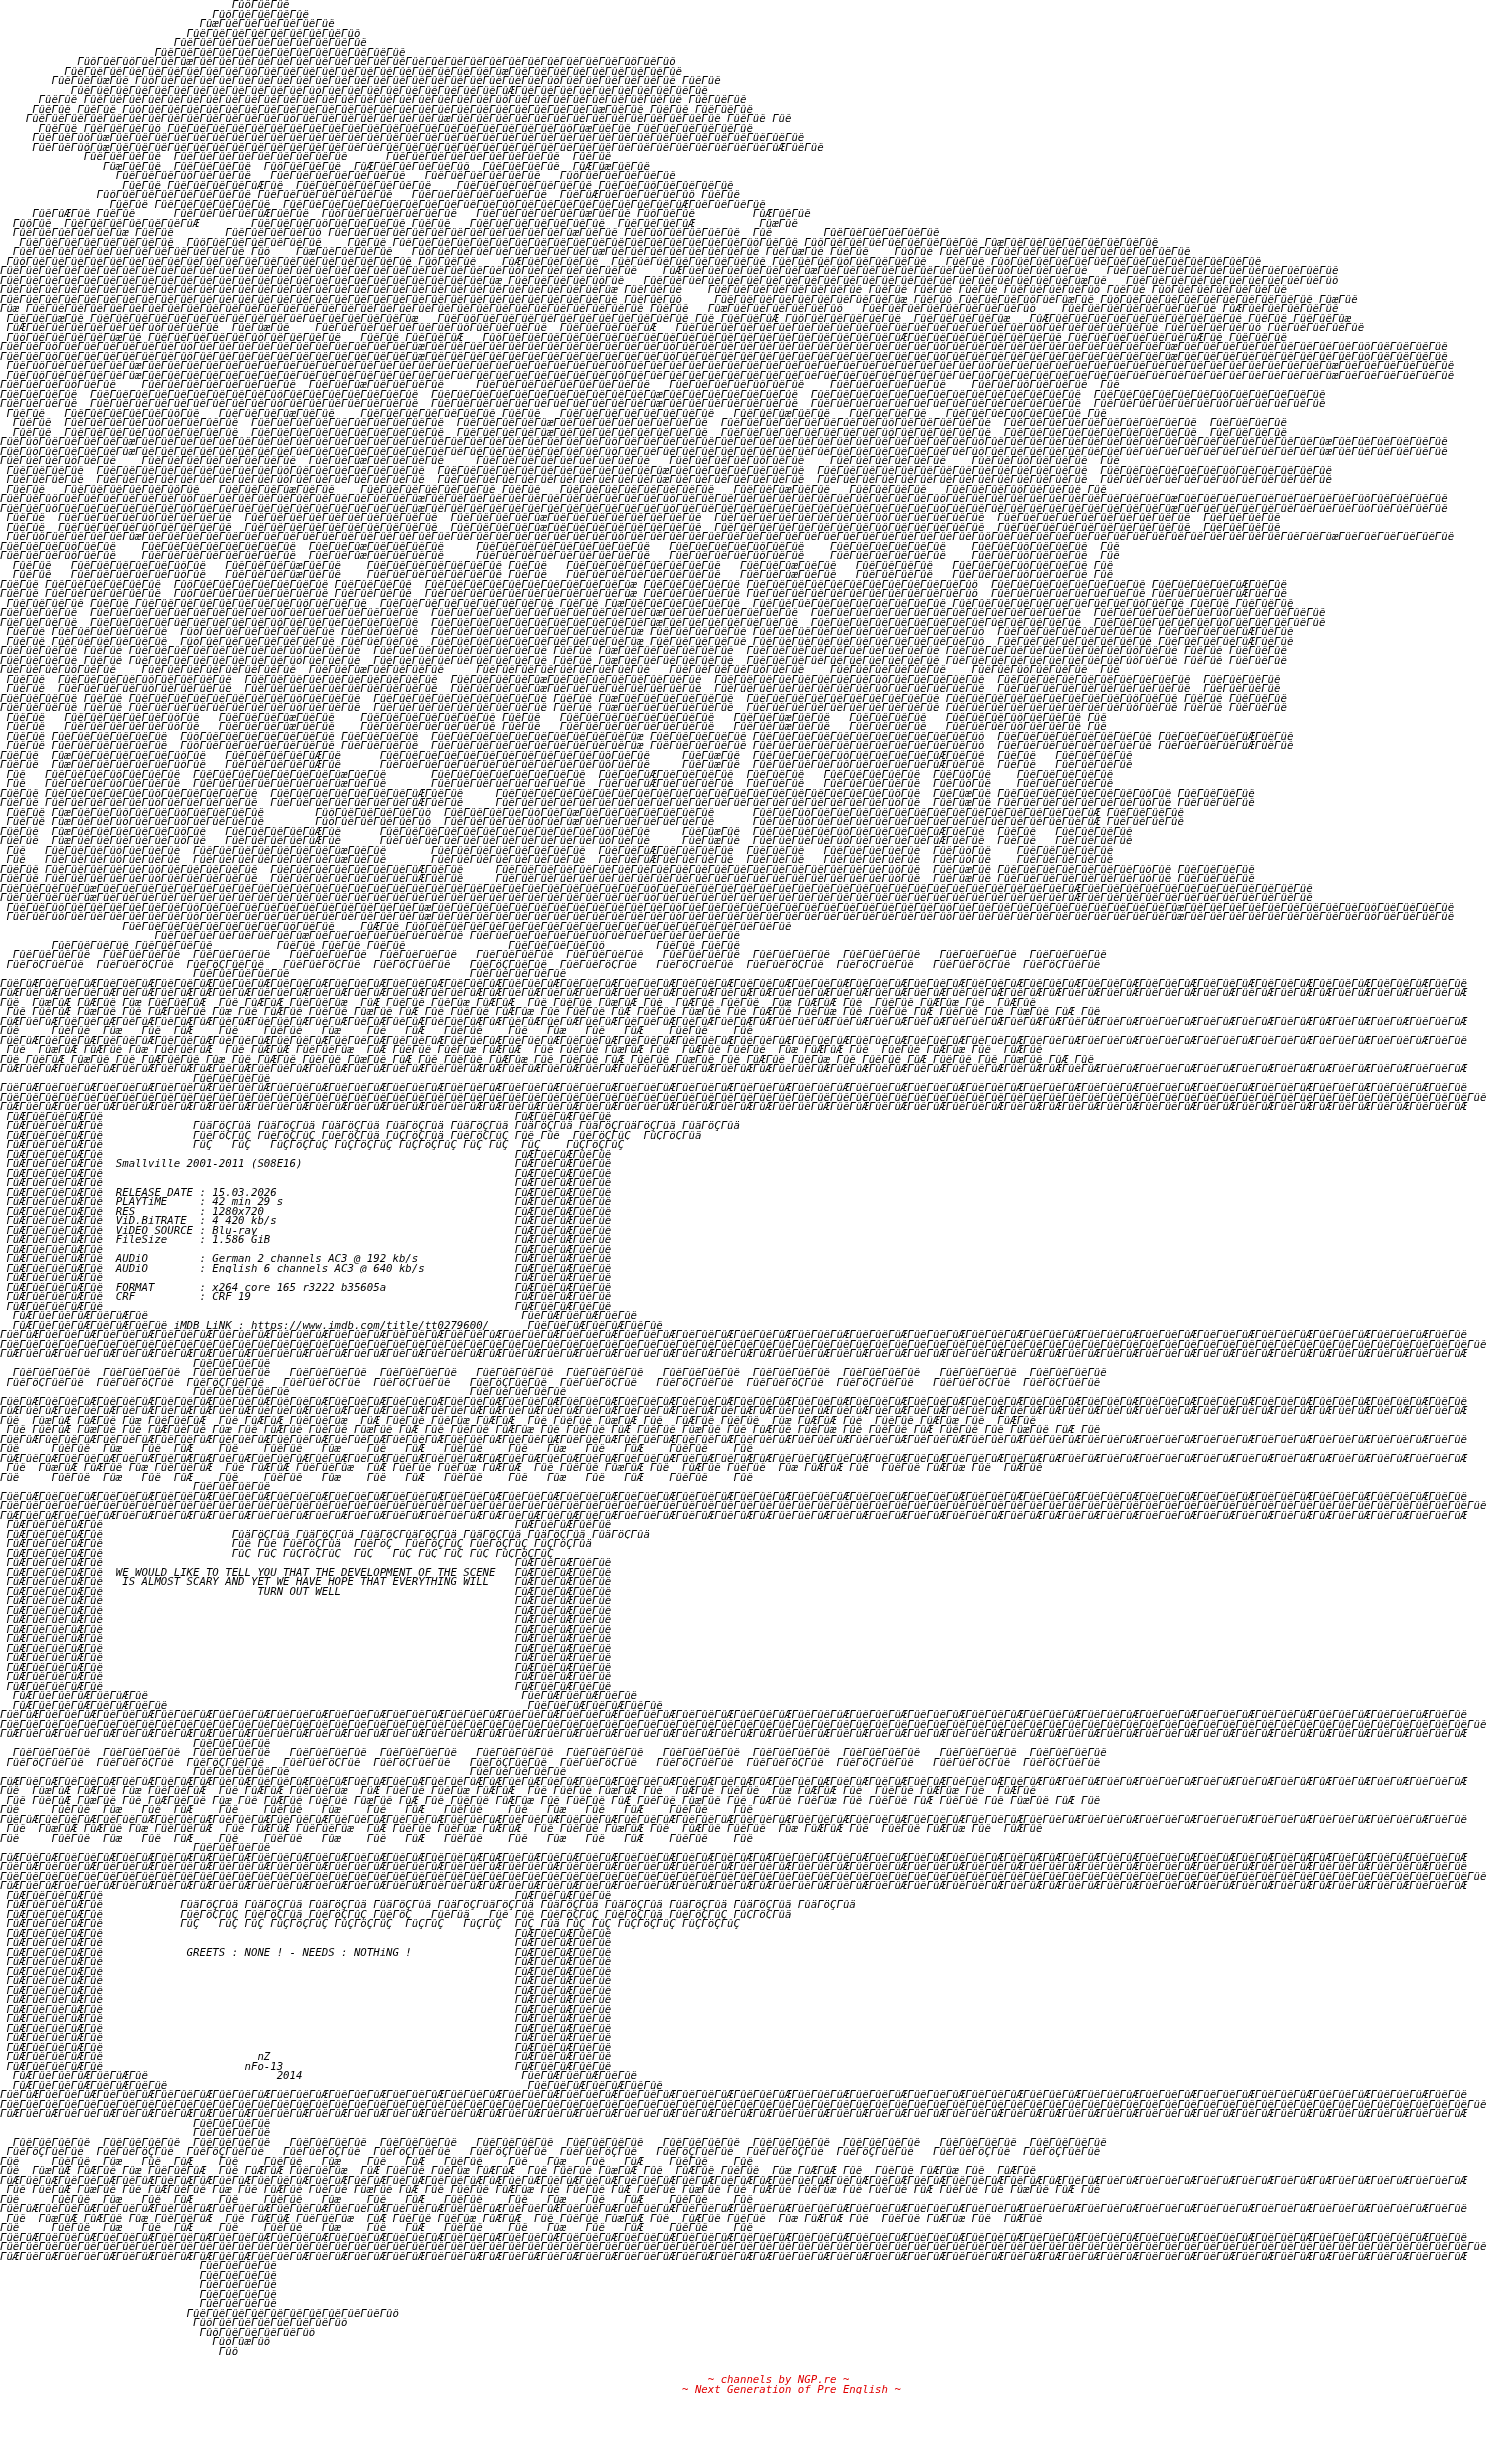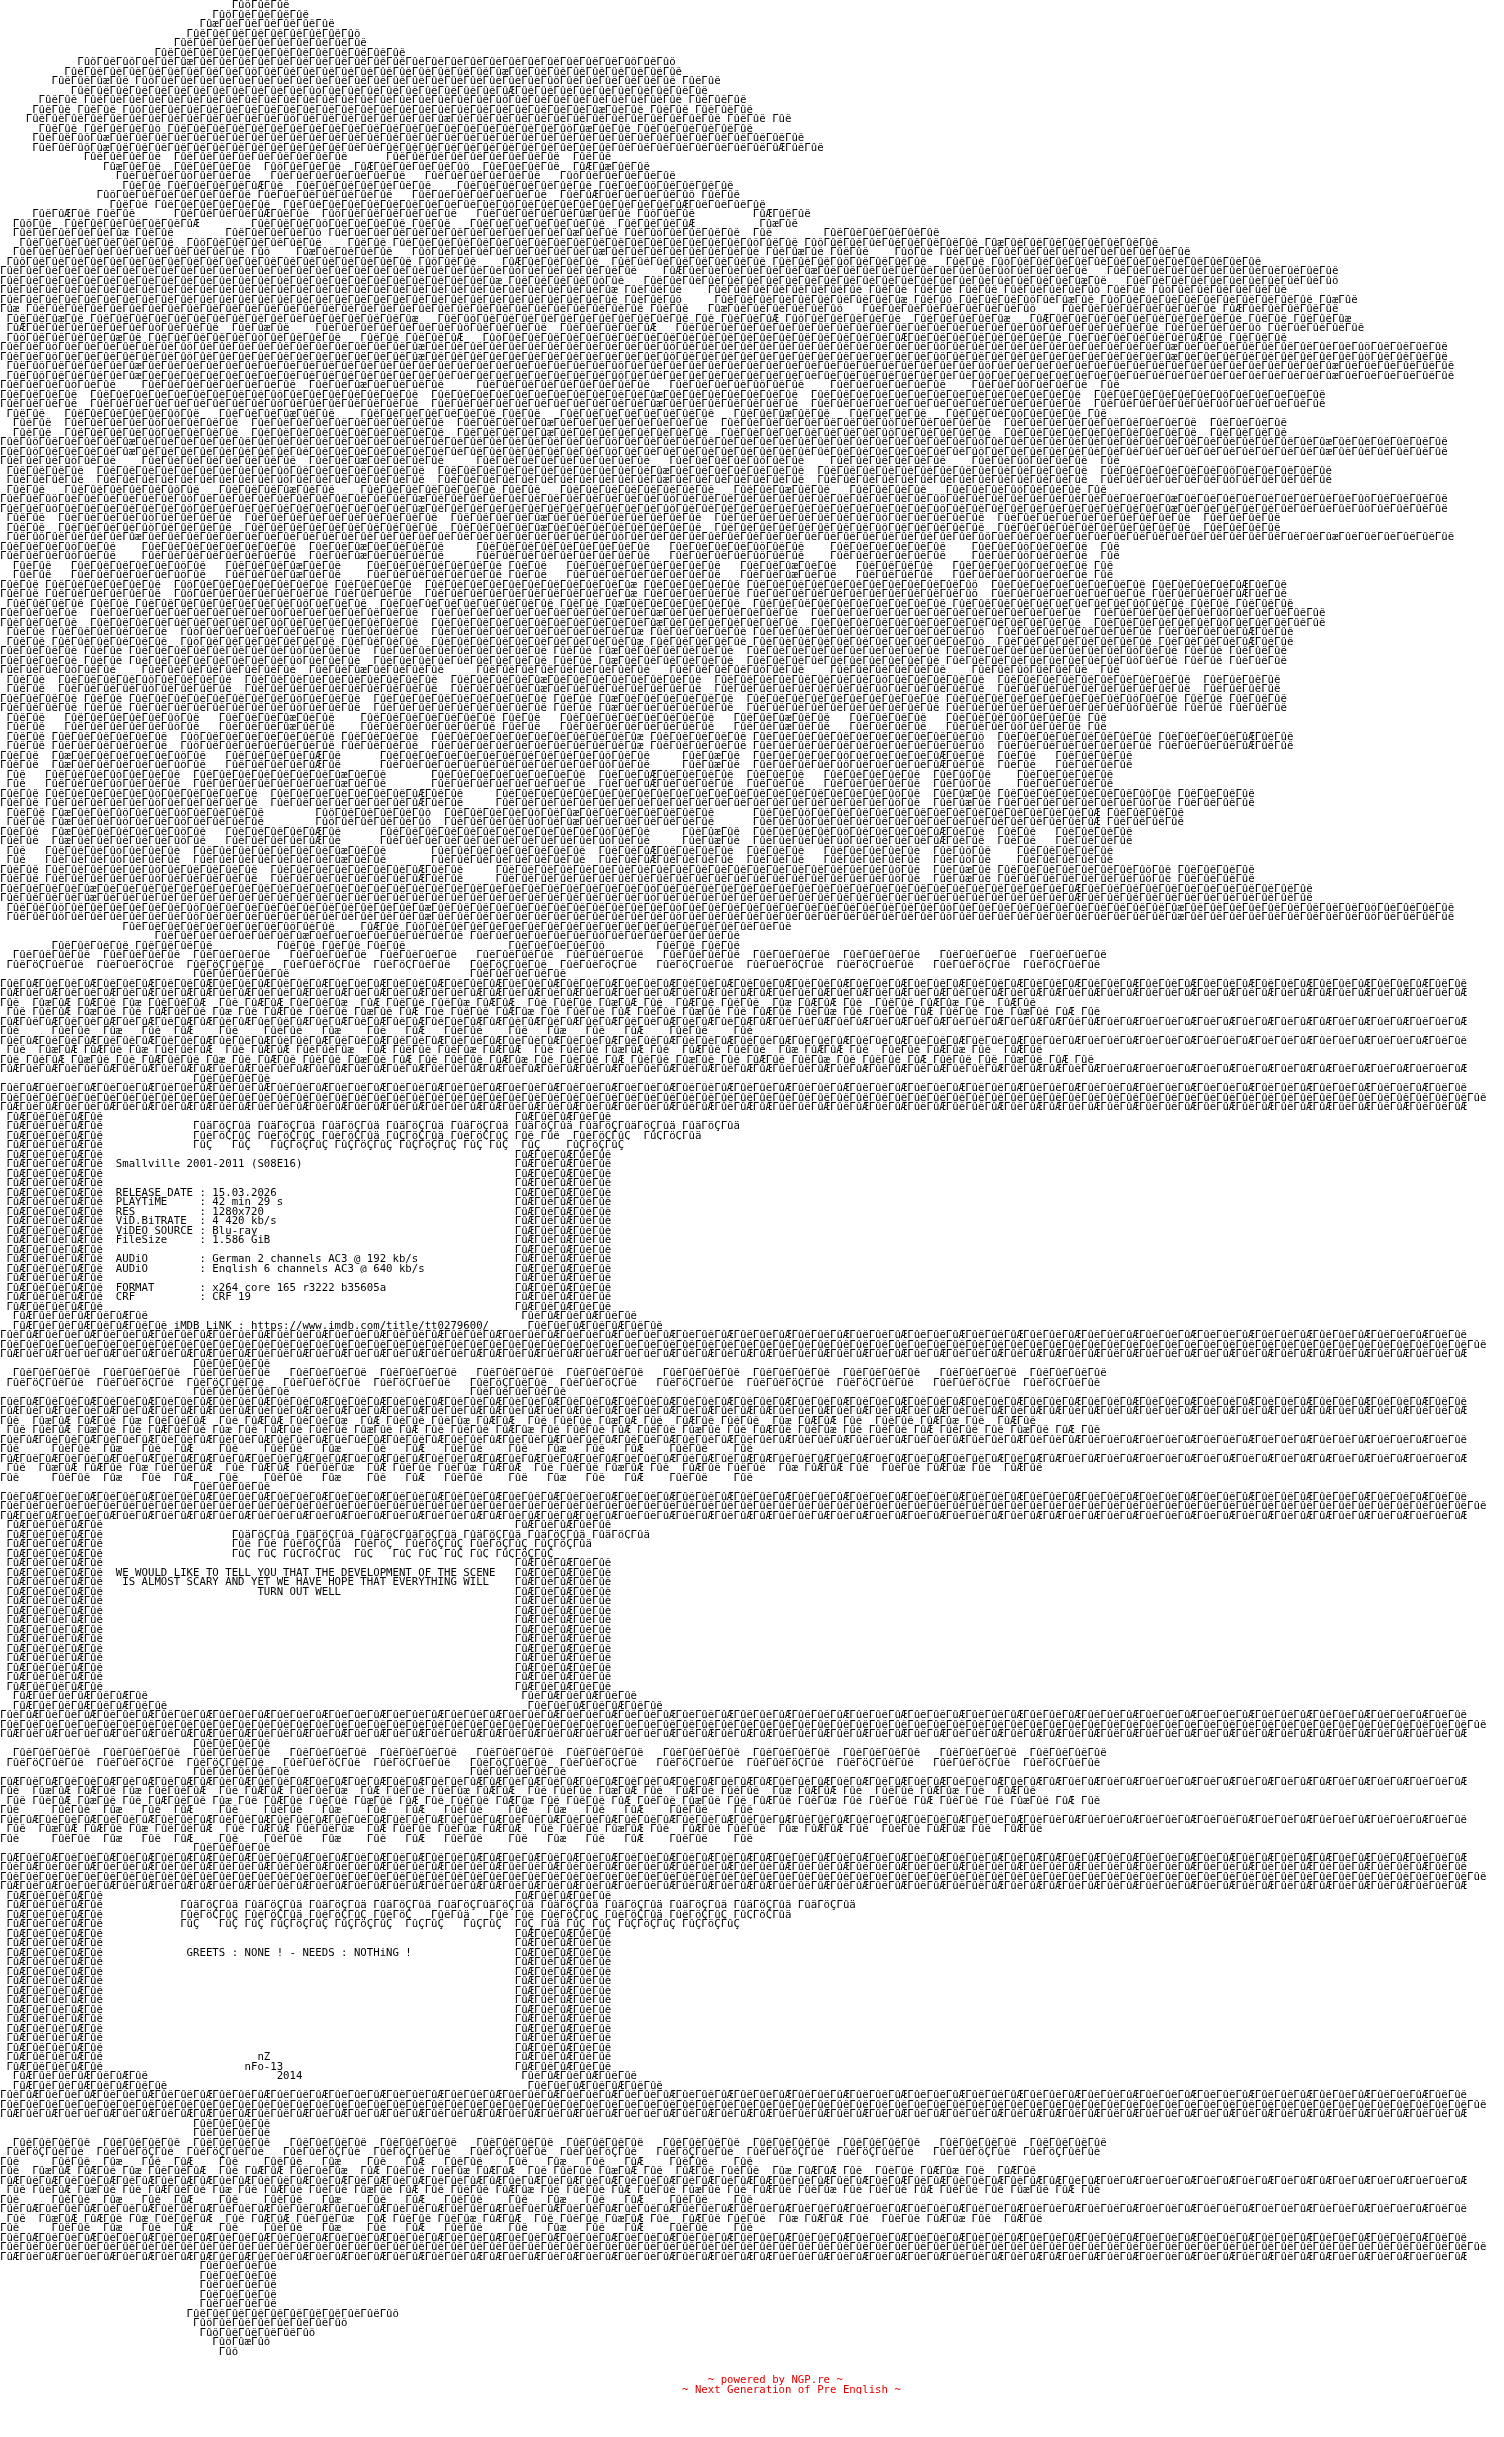--- a/index.html
+++ b/index.html
@@ -1,20 +1,21 @@
 <!DOCTYPE html>
 <html style="font-size:12.7px"><head>
 <meta charset="utf-8">
 <style>
   html,body{margin:0;padding:0;background:#ffffff;}
   #screen{
     position:relative;
     width:1505px;height:2438px;
     background:#ffffff;
     overflow:hidden;
+    font-style:italic;
   }
   #nfo{
     position:absolute;left:0;top:0;
     width:1505px;height:2438px;
     font-family:"DejaVu Sans Mono","Liberation Mono",monospace;
     font-size:10.7px;
     color:#000000;
     overflow:hidden;
   }
   #nfo .ln{
@@ -273,19 +274,19 @@
       <div class="ln">                               ΓûêΓûêΓûêΓûê</div>
       <div class="ln">                               ΓûêΓûêΓûêΓûê</div>
       <div class="ln">                               ΓûêΓûêΓûêΓûê</div>
       <div class="ln">                             ΓûêΓûêΓûêΓûêΓûêΓûêΓûêΓûêΓûêΓûêΓûô</div>
       <div class="ln">                              ΓûôΓûêΓûêΓûêΓûêΓûêΓûêΓûô</div>
       <div class="ln">                               ΓûôΓûêΓûêΓûêΓûêΓûô</div>
       <div class="ln">                                 ΓûôΓûæΓûô</div>
       <div class="ln">                                  Γûô</div>
       <div class="ln"></div>
       <div class="ln"></div>
-      <div class="ln red">                                                                                                              ~ powered by NGP.re ~</div>
+      <div class="ln red">                                                                                                              ~ channels by NGP.re ~</div>
       <div class="ln red">                                                                                                          ~ Next Generation of Pre English ~</div>
       <div class="ln"></div>
       <div class="ln"></div>
     </div>
 </div>
 
 
 </body></html>

